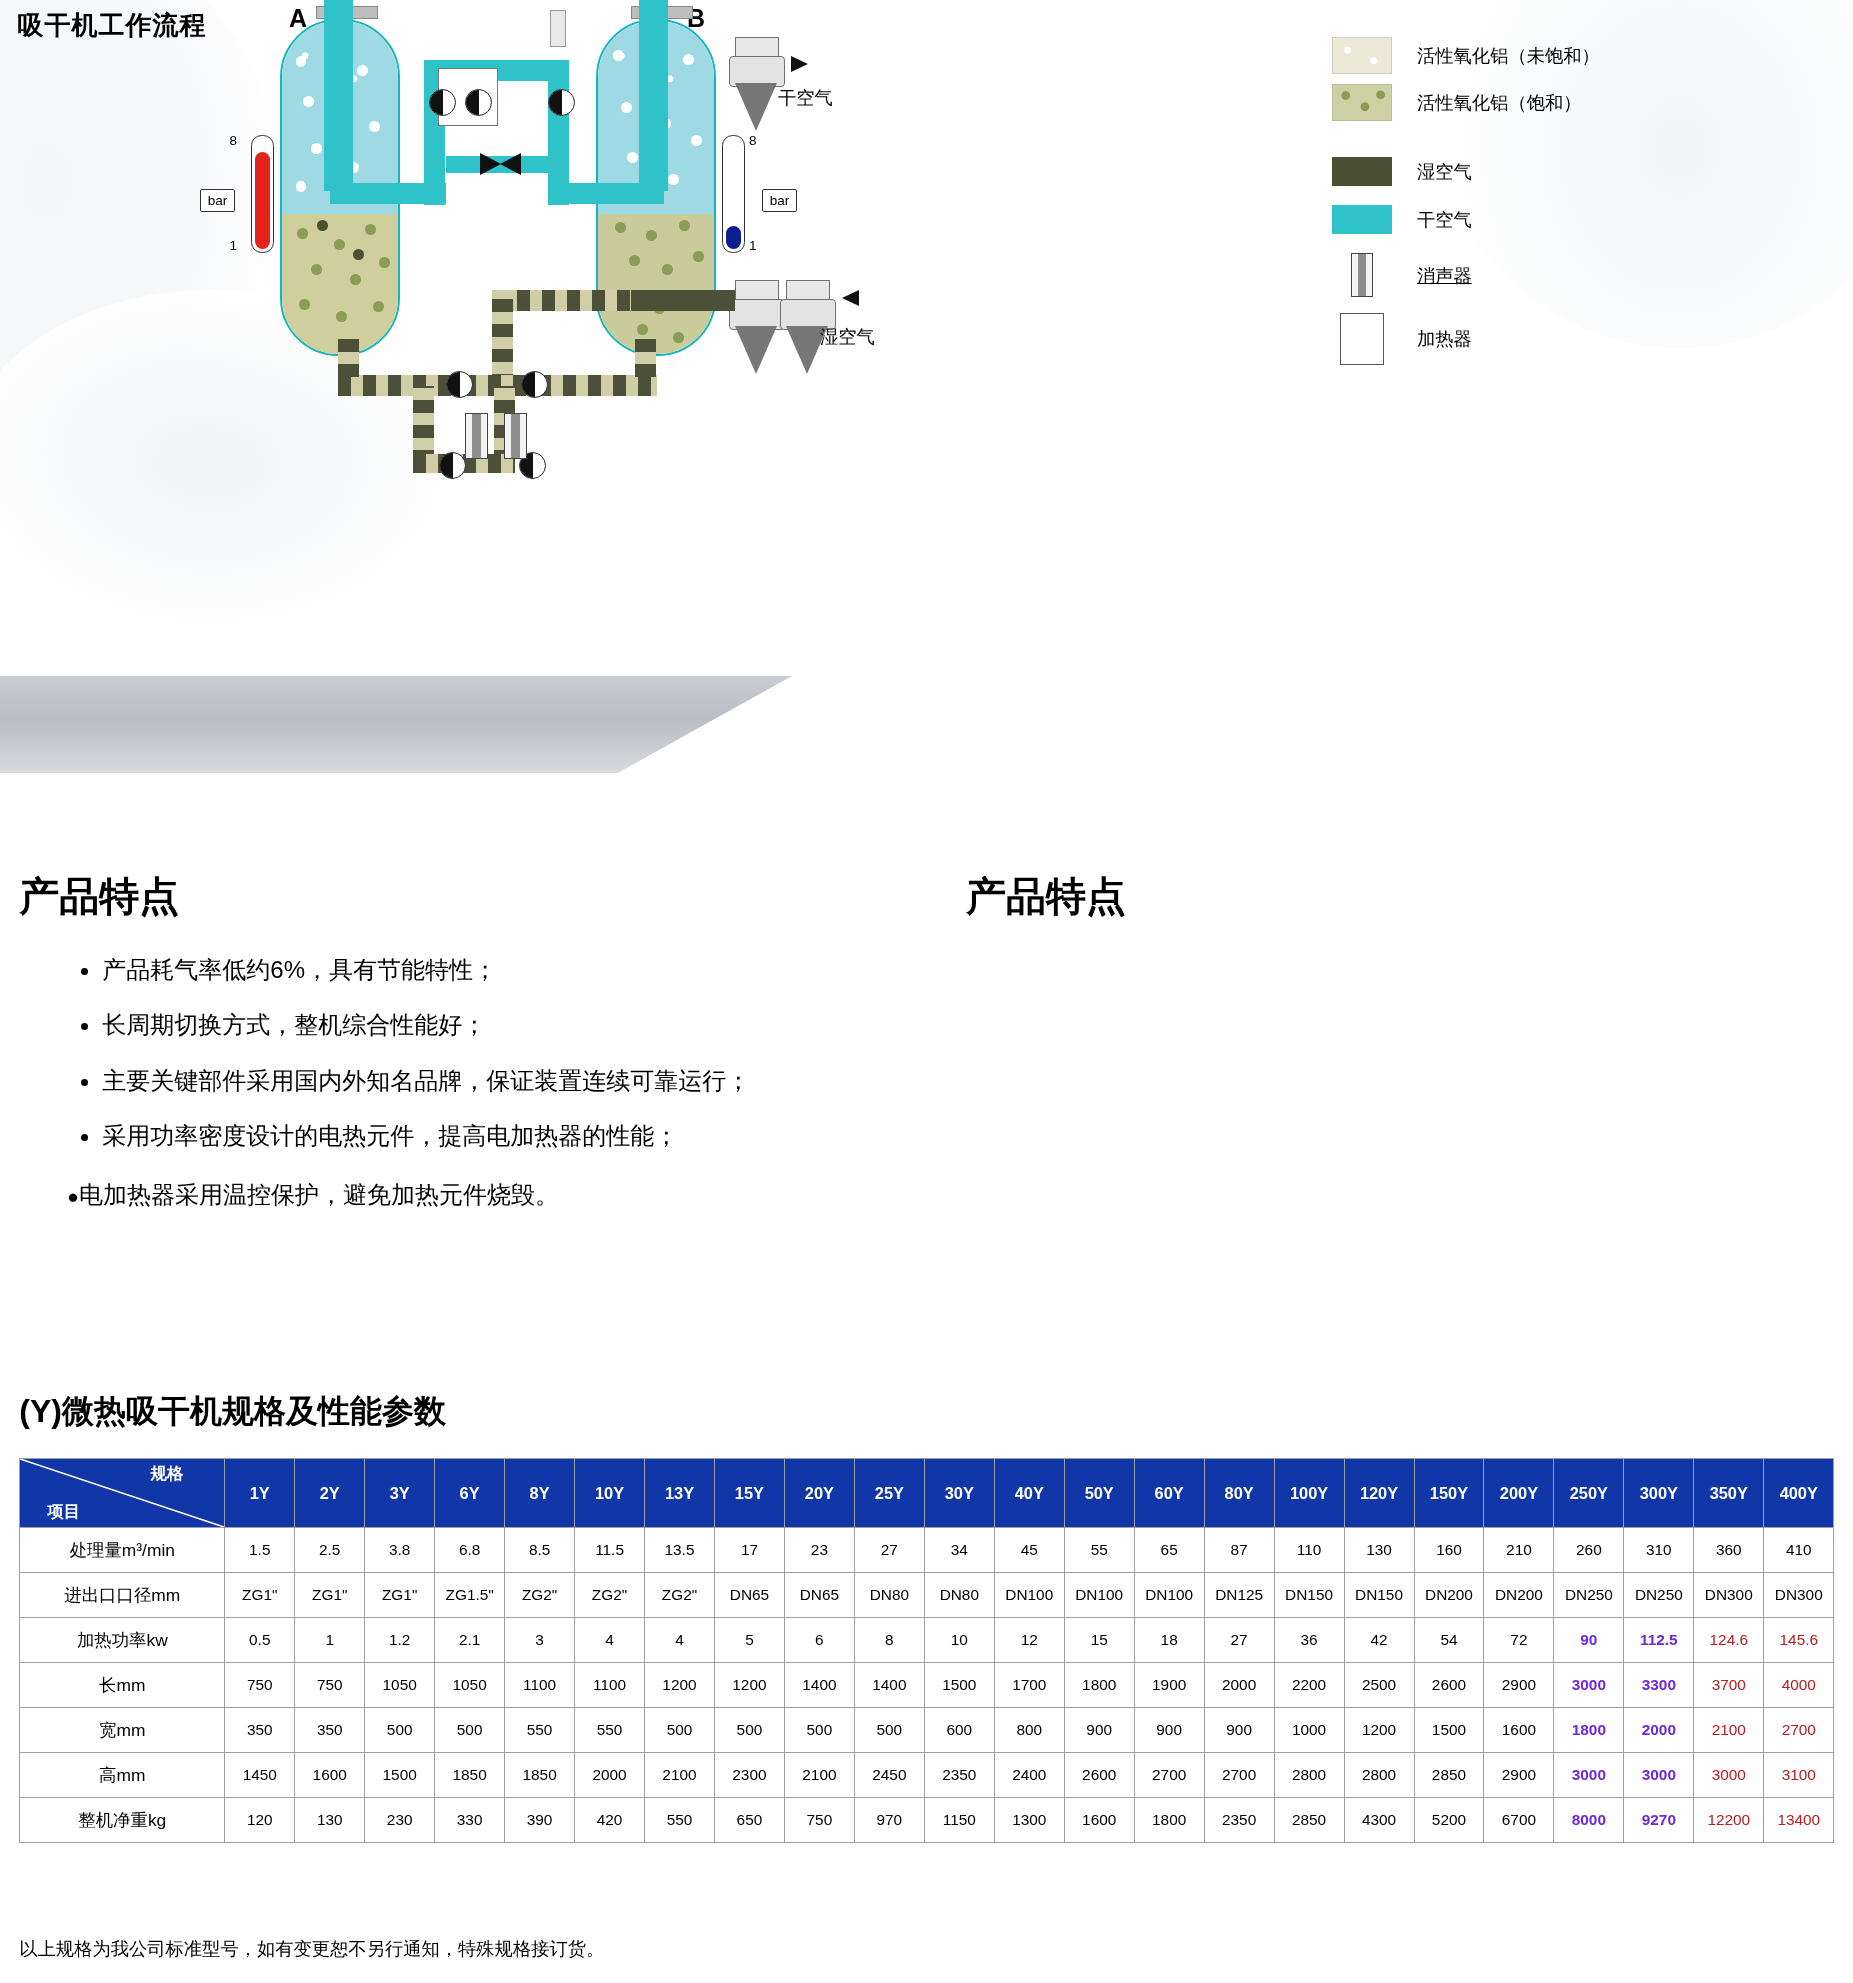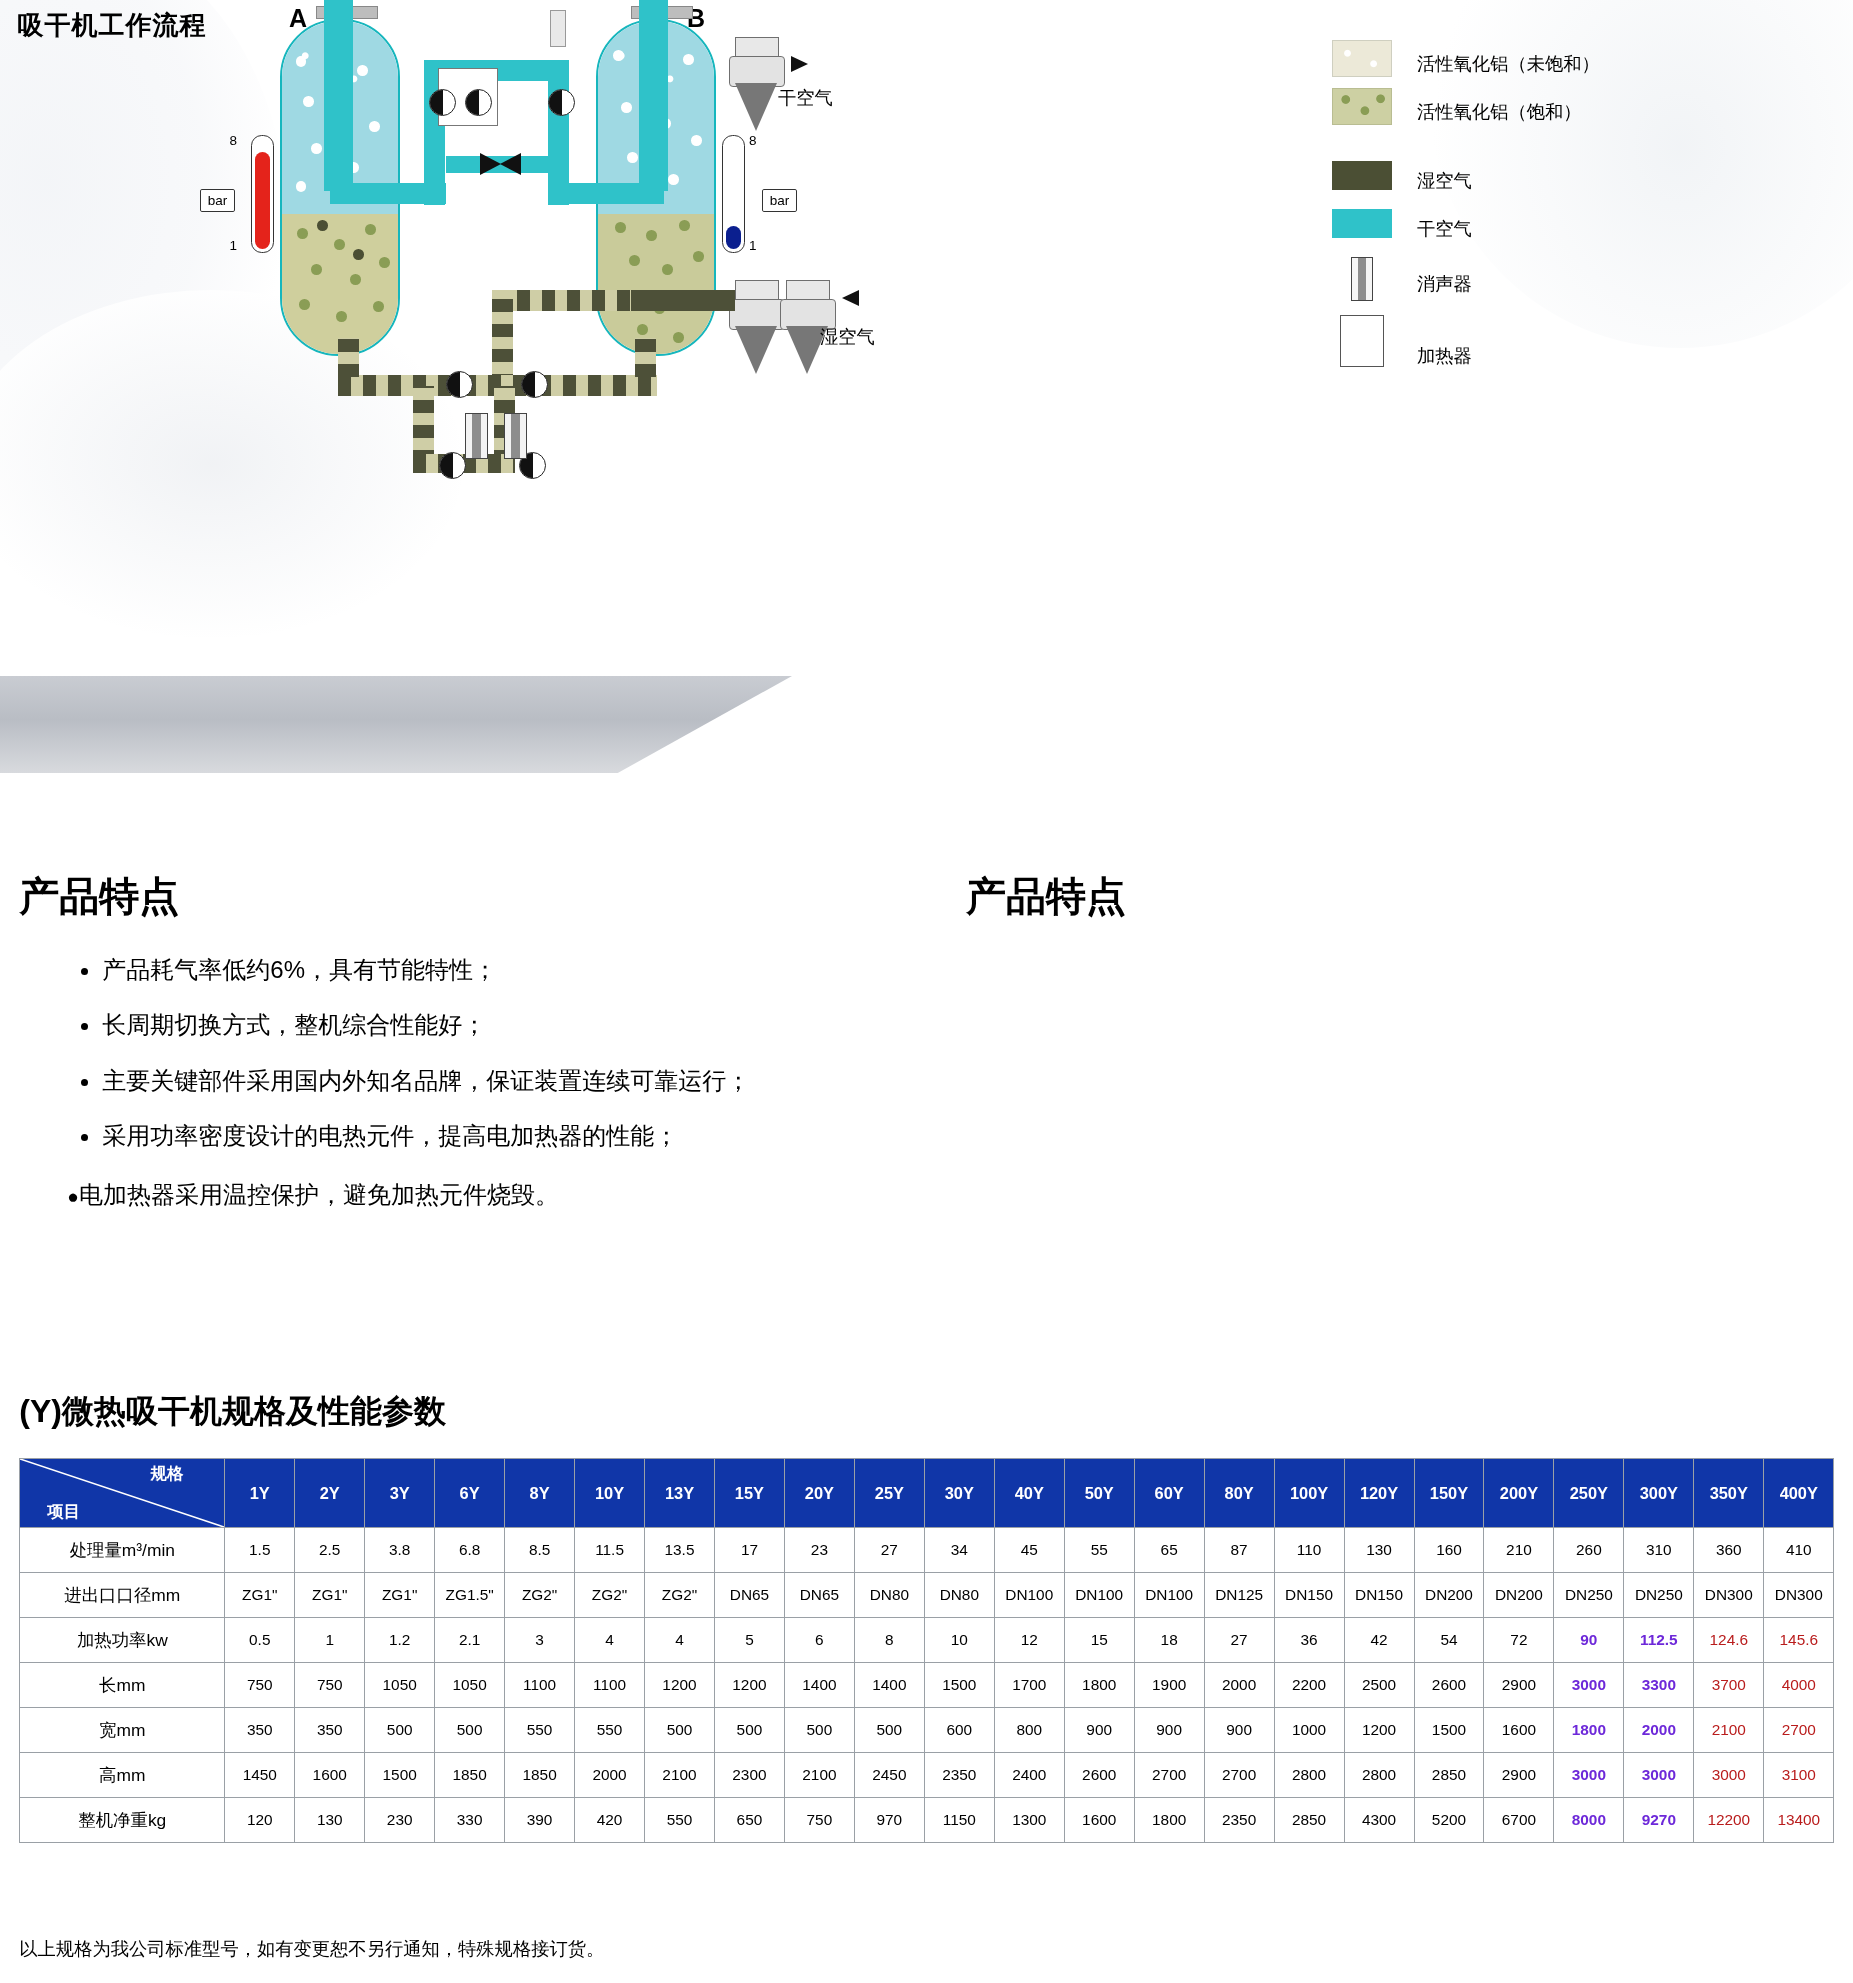--- a/index.html
+++ b/index.html
@@ -65,21 +65,21 @@
   .filter .cap{position:absolute;left:5.8px;top:0;width:42px;height:21px;border:1.9px solid #6f6f6f;background:#e8e8e8;}
   .filter .body{position:absolute;left:0;top:19.3px;width:54px;height:29px;border:1.9px solid #6f6f6f;background:#e3e3e3;border-radius:3.9px;}
   .filter .cone-o{position:absolute;left:5.8px;top:46px;width:0;height:0;border-left:21px solid transparent;border-right:21px solid transparent;border-top:48px solid #777;}
   .arrow{position:absolute;width:0;height:0;}
   .arrow-right{border-top:8.7px solid transparent;border-bottom:8.7px solid transparent;border-left:17.4px solid #111;}
   .arrow-left{border-top:8.7px solid transparent;border-bottom:8.7px solid transparent;border-right:17.4px solid #111;}
   .arrow-lbl{position:absolute;font-size:18.3px;}
 
   
   #legend{position:absolute;left:1332px;top:34px;width:444px;}
-  .lg-row{display:flex;align-items:flex-end;margin-bottom:5.8px;height:42px;}
+  .lg-row{display:flex;align-items:center;margin-bottom:5.8px;height:42px;}
   .lg-swatch{width:60px;height:35px;margin-right:25px;flex:0 0 auto;display:flex;align-items:center;justify-content:center;}
   .lg-text{font-size:18.3px;}
   .sw-alu-un{width:60px;height:35px;border:1px solid #cfcfc0;
     background:#ece9d8;
     background-image:radial-gradient(circle at 25% 35%,#fff 2.9px,transparent 3.9px),
                      radial-gradient(circle at 70% 65%,#fff 2.9px,transparent 3.9px);}
   .sw-alu-sat{width:60px;height:35px;border:1px solid #b9bd92;background:#cdd0a3;
     background-image:radial-gradient(circle at 22% 30%,#8a9d55 3.9px,transparent 4.8px),
                      radial-gradient(circle at 55% 62%,#8a9d55 3.9px,transparent 4.8px),
                      radial-gradient(circle at 82% 28%,#8a9d55 3.9px,transparent 4.8px);}
@@ -278,21 +278,21 @@
         <div class="sw-wet"></div>
       </div>
     <div class="lg-text">湿空气</div>
   </div>
   <div class="lg-row">
     <div class="lg-swatch">
         <div class="sw-dry"></div>
       </div>
     <div class="lg-text">干空气</div>
   </div>
-  <div class="lg-row" style="margin-top:13.5px;">
+  <div class="lg-row" style="margin-top:13.5px;text-decoration:underline;">
     <div class="lg-swatch">
       <div style="width:19.3px;height:42px;border:1.9px solid #444;background:linear-gradient(90deg,#f5f5f5 0 28%,#8d8d8d 28% 72%,#f5f5f5 72% 100%);"></div>
     </div>
     <div class="lg-text">消声器</div>
   </div>
   <div class="lg-row" style="height:58px;margin-top:13.5px;">
     <div class="lg-swatch" style="height:54px;">
       <div style="width:42px;height:50px;border:1.9px solid #555;background:#fff;"></div>
     </div>
     <div class="lg-text">加热器</div>

